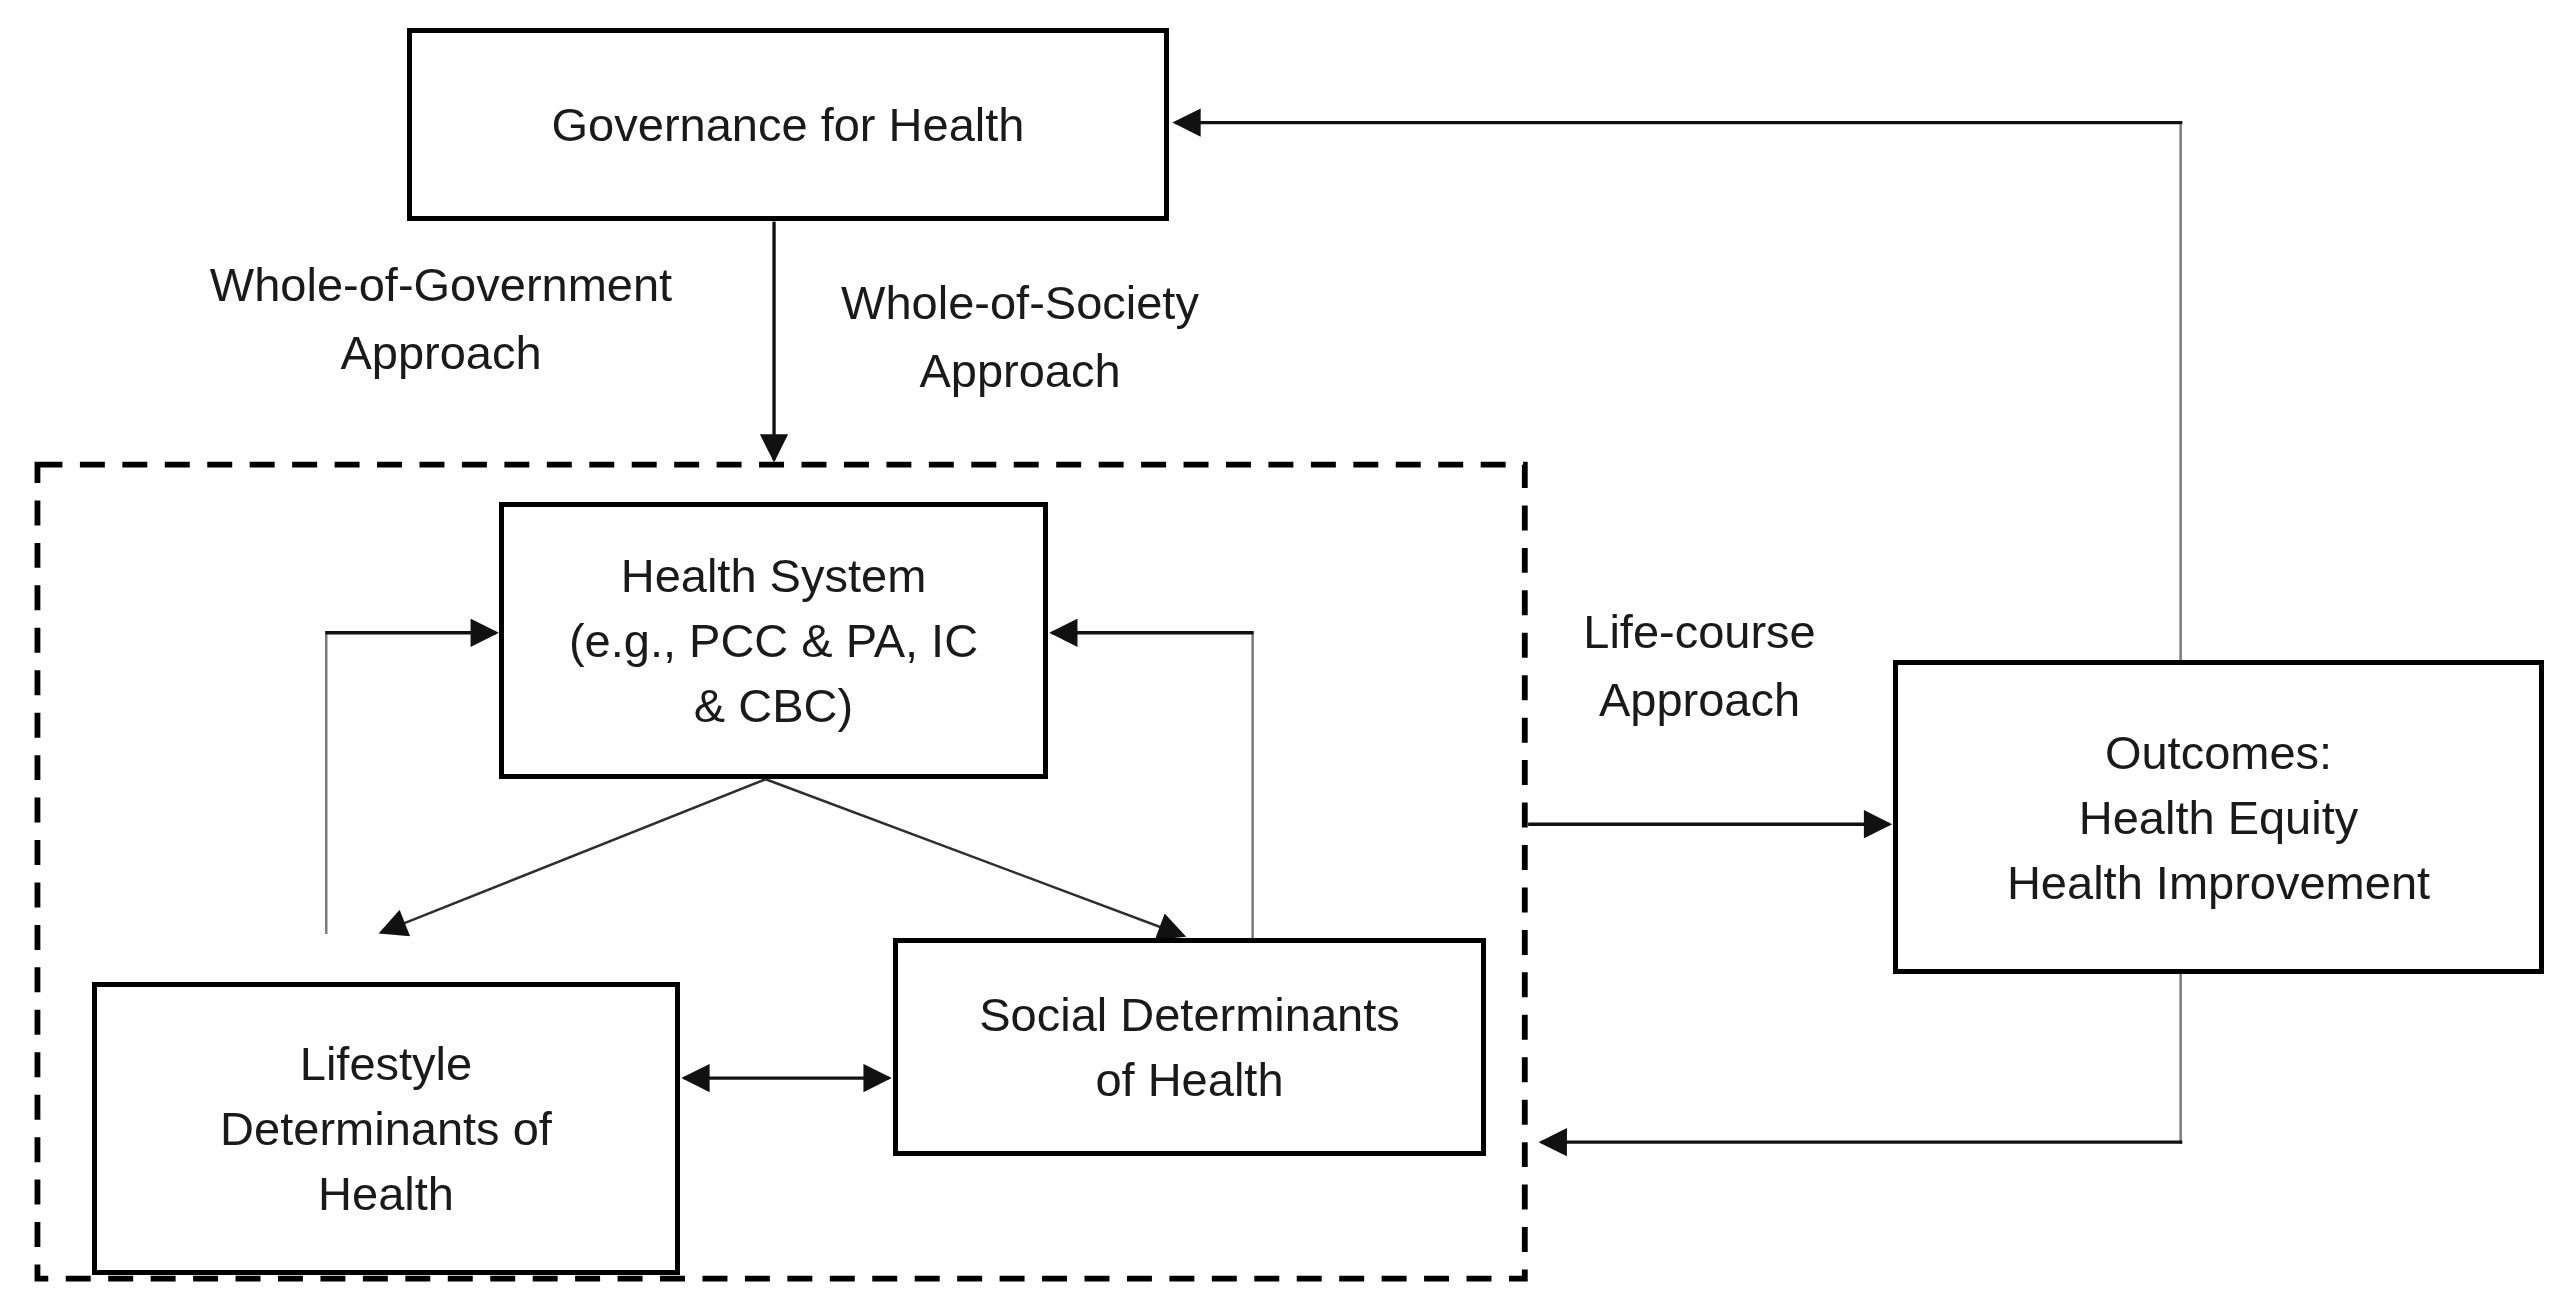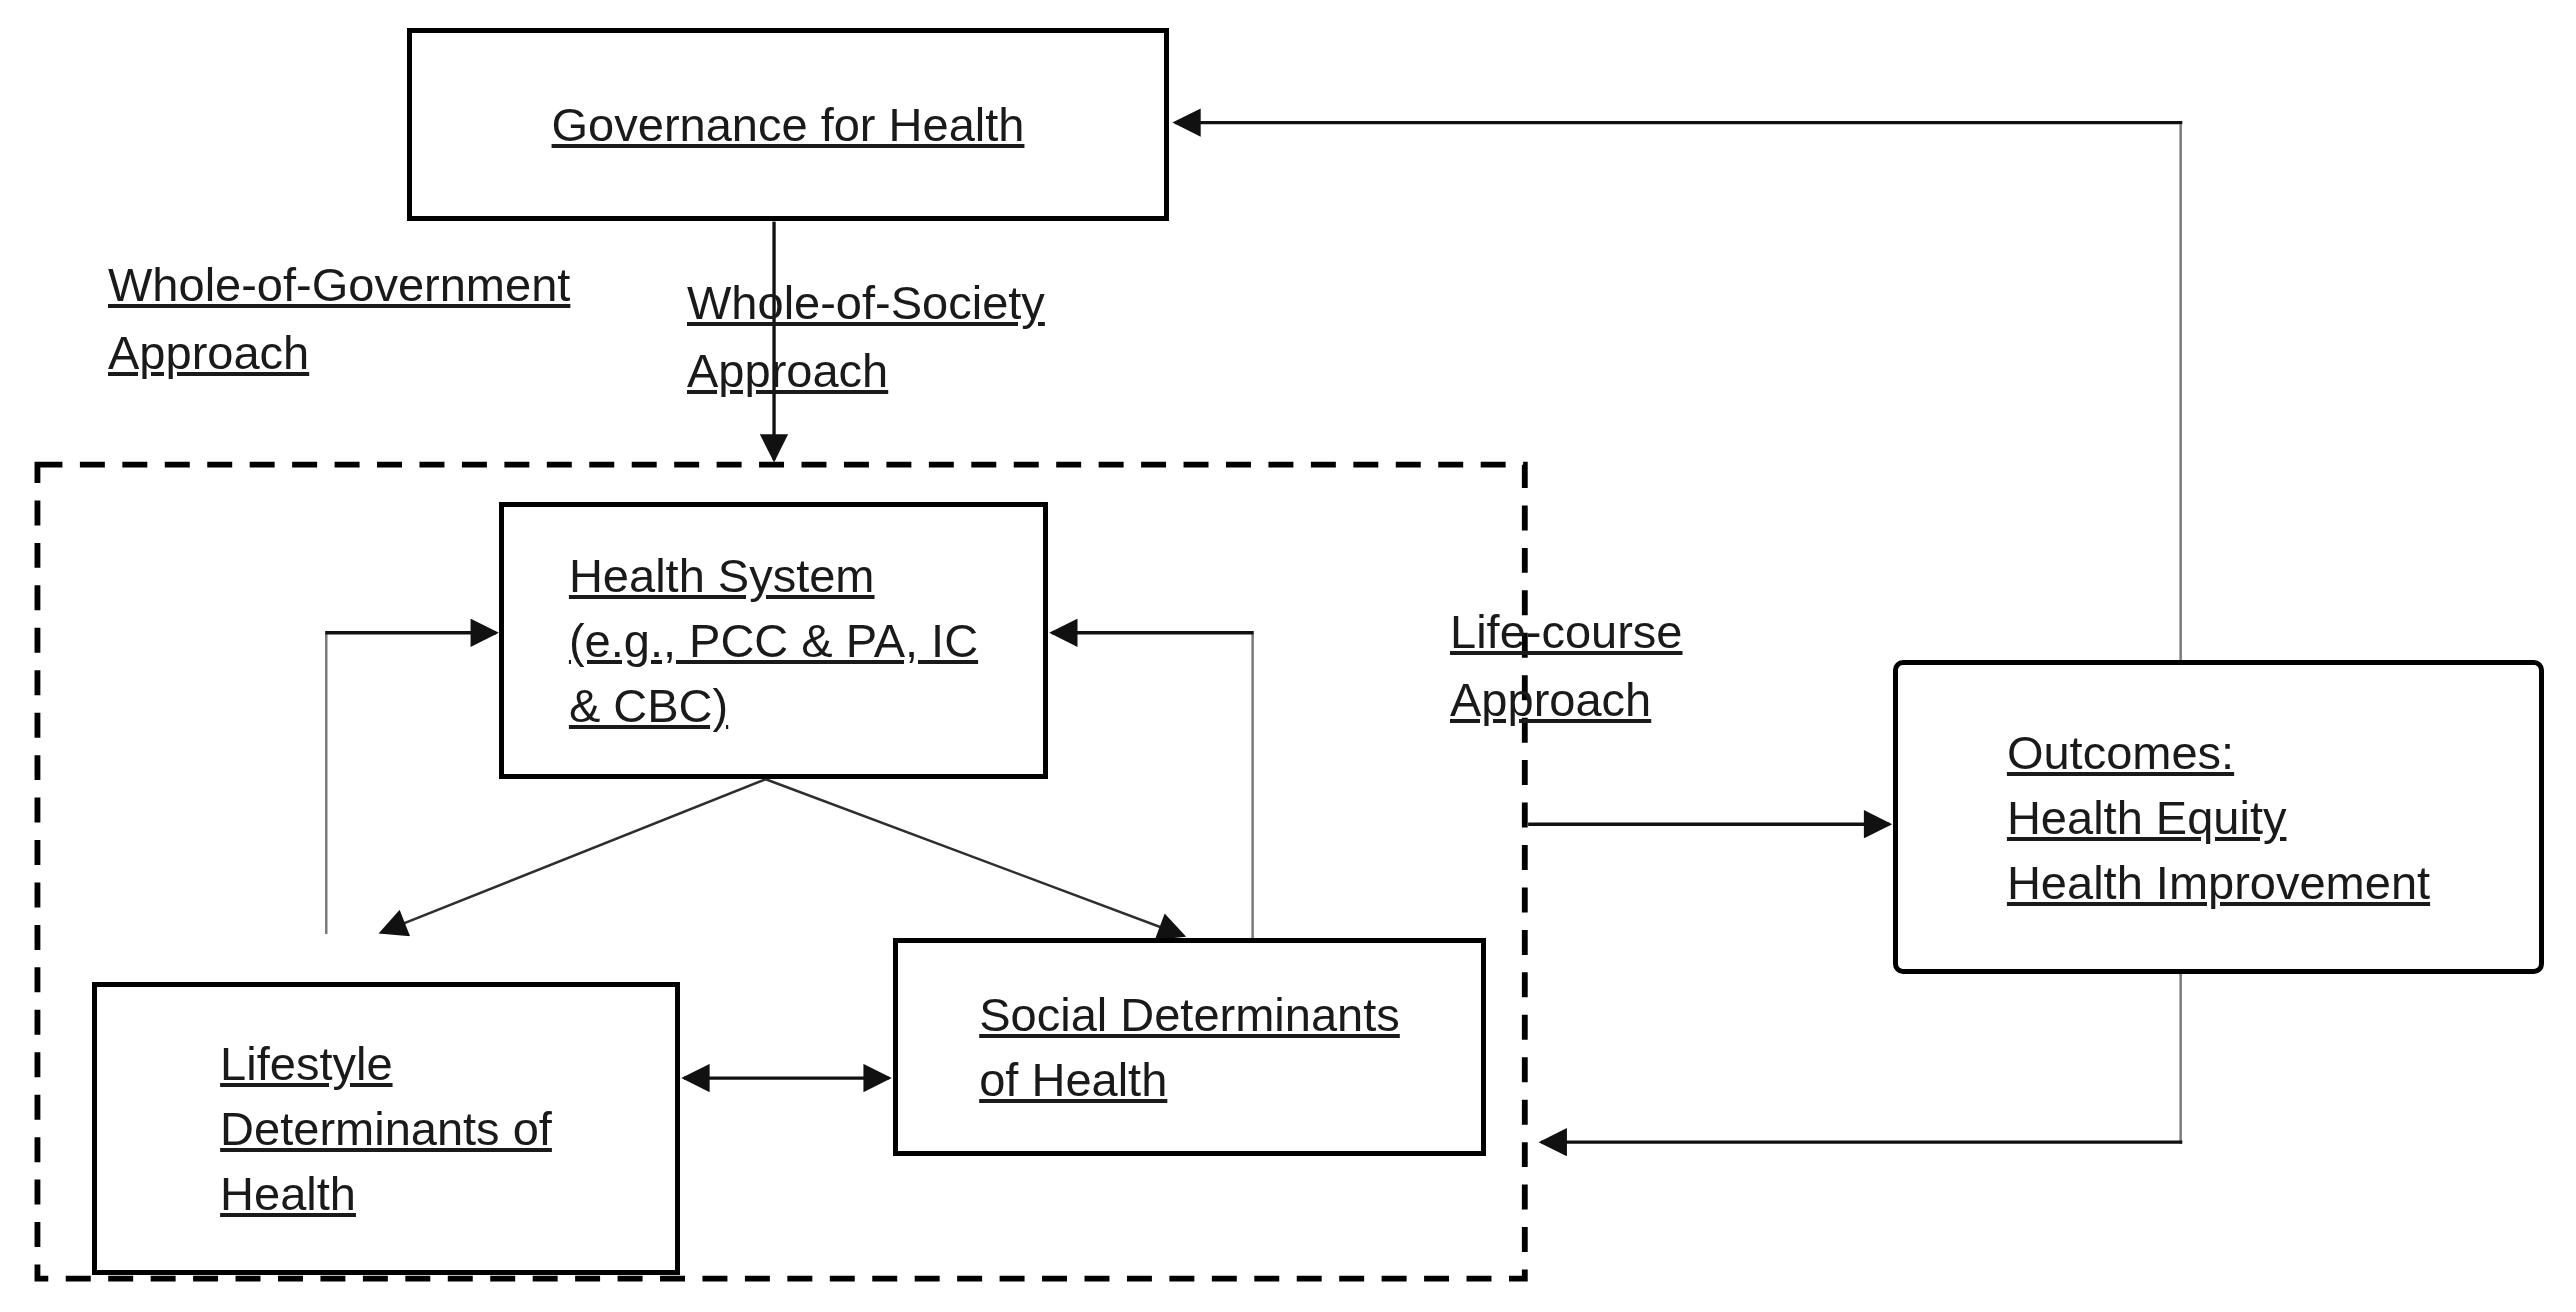--- a/index.html
+++ b/index.html
@@ -30,37 +30,36 @@
     background: #ffffff;
     display: flex;
     align-items: center;
     justify-content: center;
     text-align: center;
   }
   .node-text, .float-label {
     font-size: 47px;
     line-height: 65px;
     color: #1a1a1a;
-    text-align: left;
-    text-decoration: underline;
+    text-align: center;
   }
   .node-text span, .float-label span {
     display: block;
     white-space: nowrap;
   }
   .float-label {
     position: absolute;
     line-height: 68px;
   }
   
   #governance   { left: 407px;  top: 27.5px;   width: 762px; height: 193px; }
   #healthsystem { left: 499px;  top: 502px;  width: 549px; height: 277px; }
   #lifestyle    { left: 92px;  top: 934px; width: 588px; height: 293px; margin-top: 48px; }
   #social       { left: 893px; top: 938px; width: 593px; height: 218px; }
-  #outcomes     { left: 1893px; top: 660px;  width: 651px; height: 314px; border-radius: 10px; }
+  #outcomes     { left: 1893px; top: 660px;  width: 651px; height: 314px; }
   
   #label-wog        { left: 108px;  top: 251px; width: 666px; }
   #label-wos        { left: 687px;  top: 269px; width: 666px; }
   #label-lifecourse { left: 1450px; top: 598px; width: 499px; }
 </style>
 </head>
 <body>
 
 <div class="stage">
 

